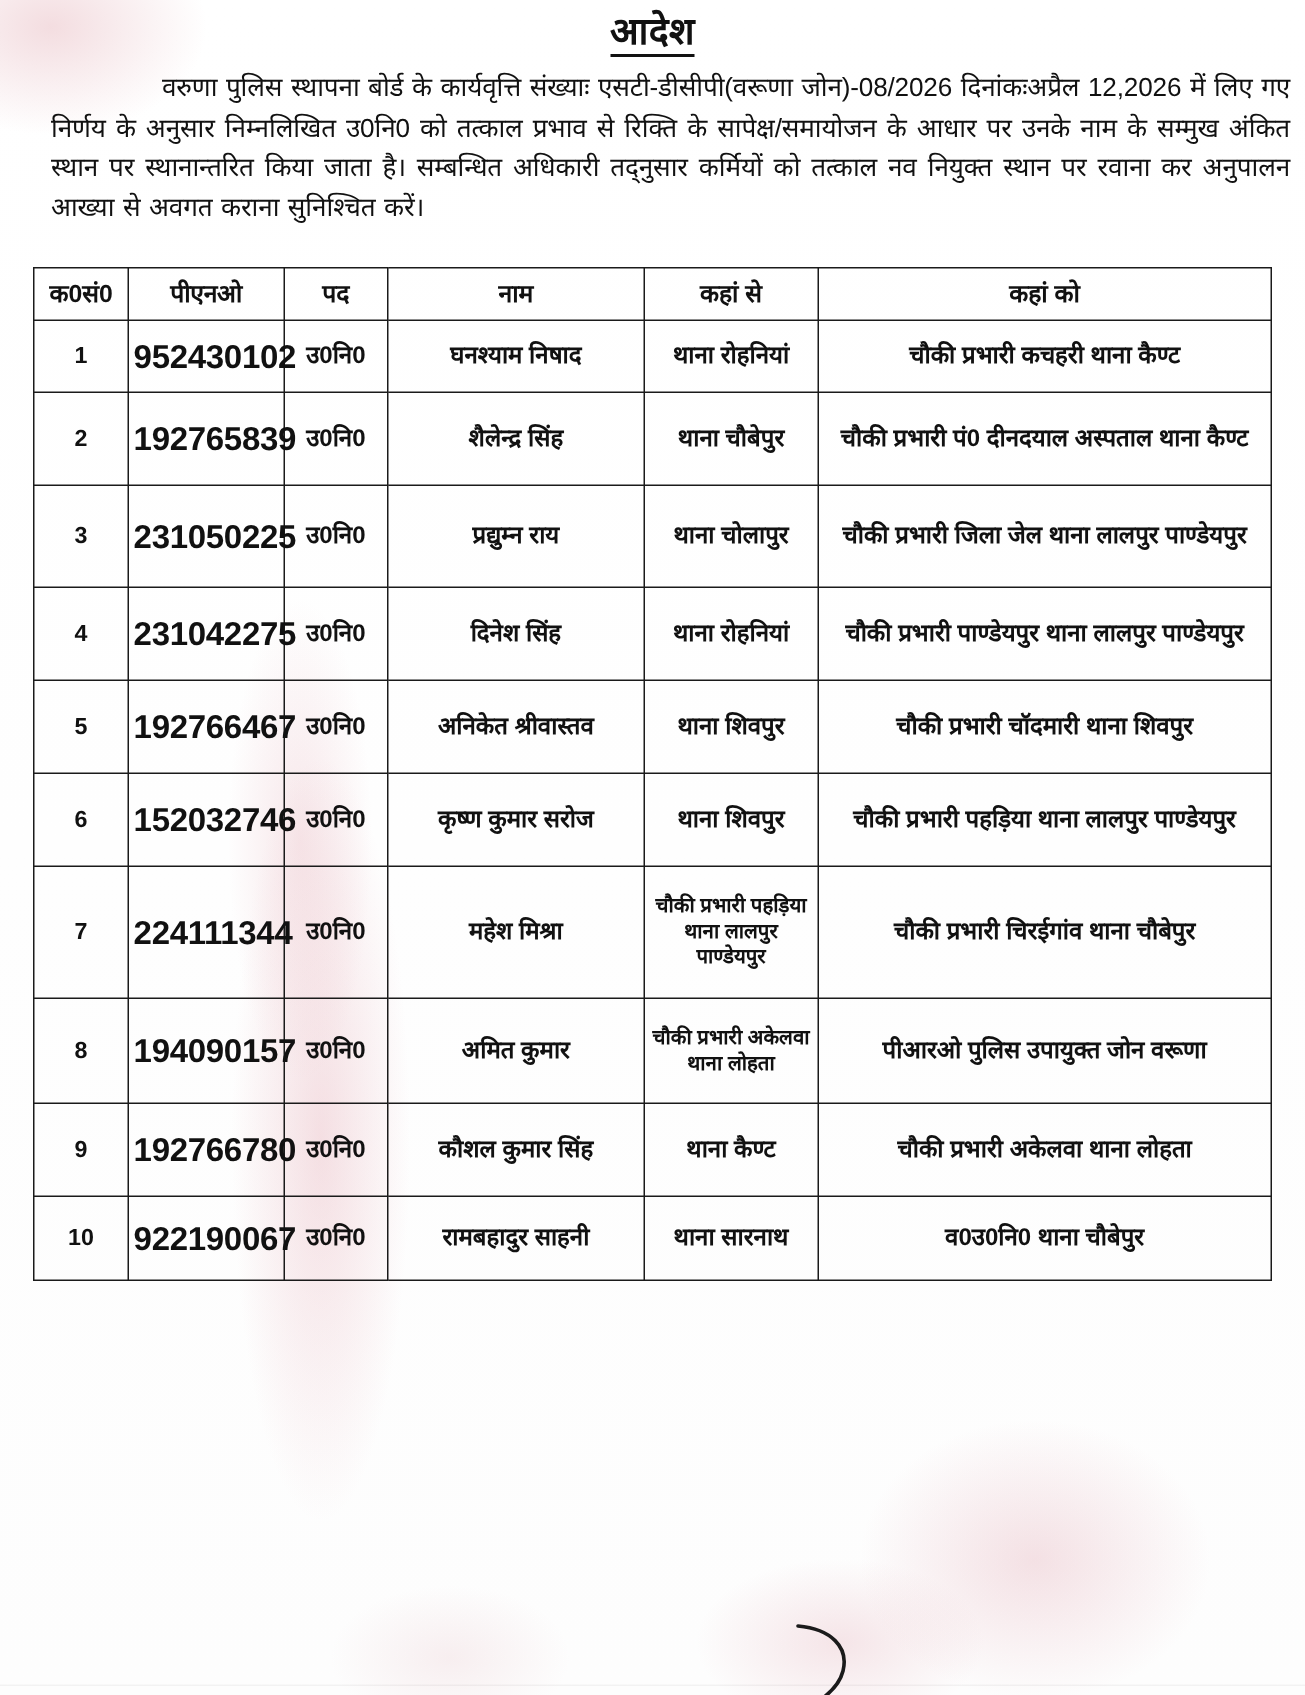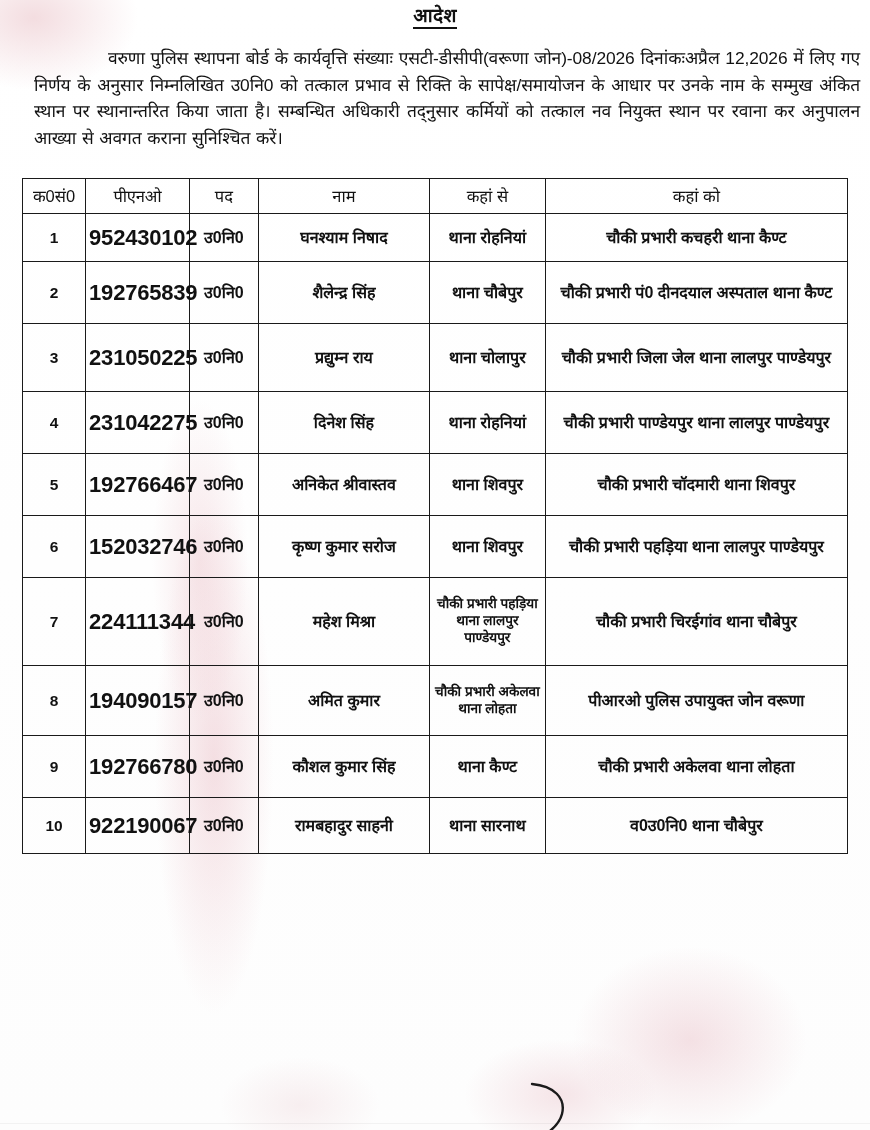--- a/index.html
+++ b/index.html
@@ -30,21 +30,21 @@
       linear-gradient(180deg, #ffffff 0%, #fefefe 50%, #fdfdfd 100%);
   }
 
   
   #doc-title {
     position: absolute;
     top: 2px;
     left: 0;
     width: 870px;
     text-align: center;
-    font-size: 19px;
+    font-size: 25px;
     font-weight: 700;
     letter-spacing: 0.3px;
   }
   #doc-title span.u {
     border-bottom: 2px solid #111;
     padding-bottom: 1px;
   }
 
   
   #intro-paragraph {
@@ -76,21 +76,21 @@
     border: 1.6px solid #1a1a1a;
     text-align: center;
     vertical-align: middle;
     font-weight: 600;
     padding: 2px 3px;
     line-height: 1.24;
   }
   #transfer-table thead th {
     height: 32px;
     font-size: 16.5px;
-    font-weight: 400;
+    font-weight: 700;
     padding: 1px 2px;
   }
   .c-sn    { width: 62px; }
   .c-pno   { width: 102px; font-size: 22px; letter-spacing: -0.2px; }
   .c-rank  { width: 68px; }
   .c-name  { width: 168px; }
   .c-from  { width: 114px; }
   .c-to    { width: 297px; }
 
   td.c-pno { font-family: "Liberation Sans", sans-serif; font-weight: 700; }

